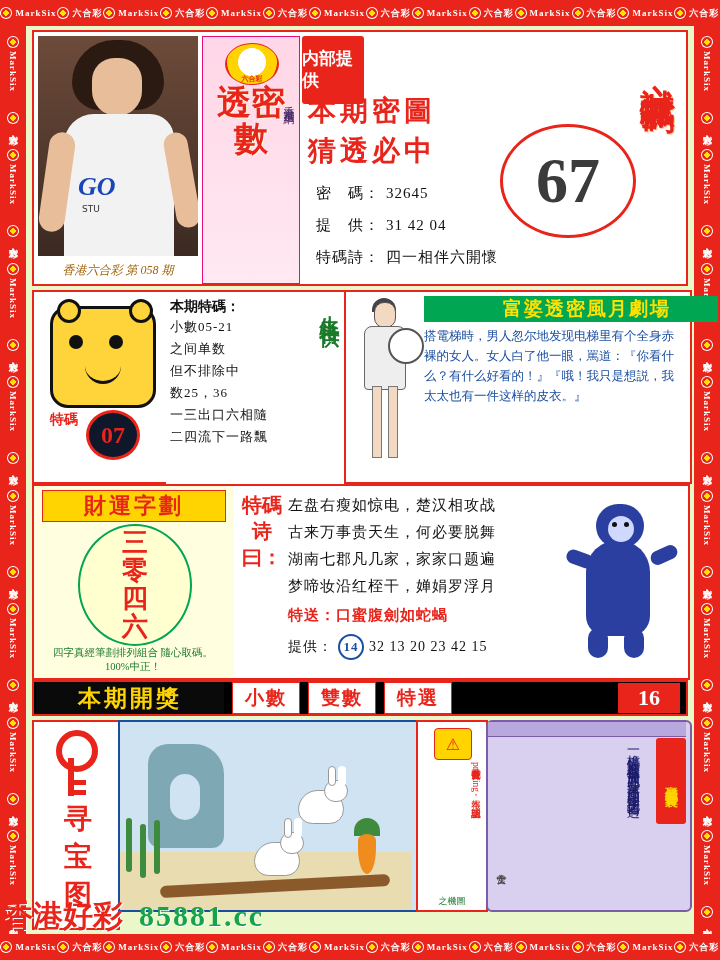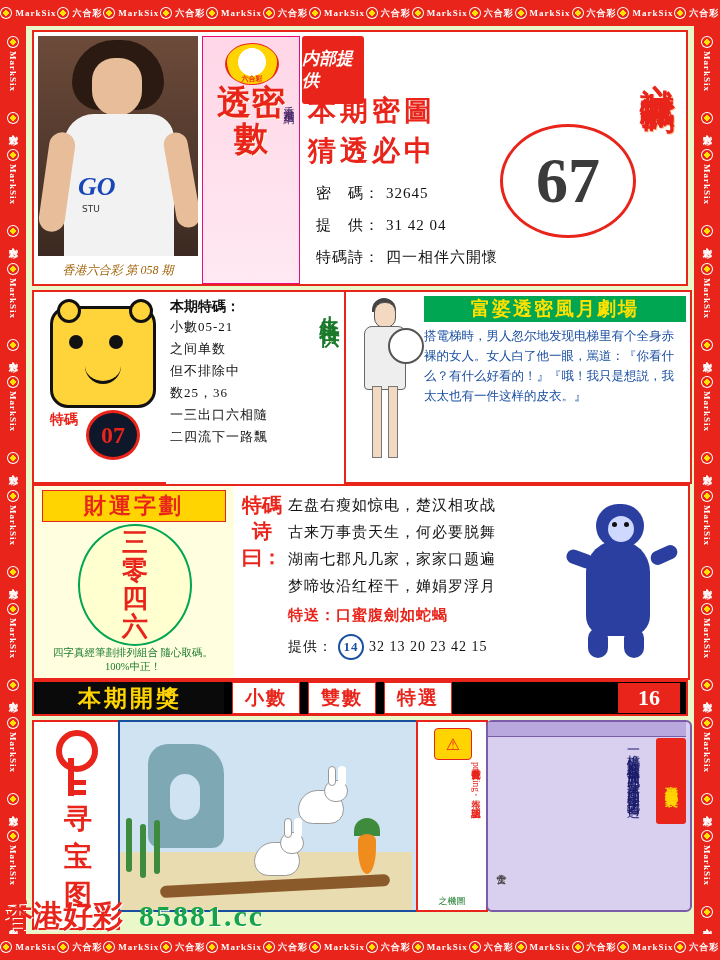--- a/index.html
+++ b/index.html
@@ -85,21 +85,20 @@
   #infobox{
     position:absolute;left:268px;top:4px;width:244px;height:246px;
     background:#fff;
   }
   .redtag{
     position:absolute;left:0px;top:0px;width:62px;height:68px;
     background:#e8241b;color:#fff;font-size:17px;font-weight:bold;
     display:flex;align-items:center;justify-content:center;flex-wrap:wrap;
     line-height:22px;font-family:"Liberation Serif",serif;
     border-radius:3px;
-    font-style:italic;
   }
   .hl1{position:absolute;left:6px;top:56px;font-size:28px;color:#e8241b;font-weight:bold;font-family:"Liberation Serif",serif;letter-spacing:4px;}
   .hl2{position:absolute;left:6px;top:96px;font-size:28px;color:#e8241b;font-weight:bold;font-family:"Liberation Serif",serif;letter-spacing:4px;}
   .rowline{position:absolute;left:14px;font-size:15px;color:#111;font-family:"Liberation Serif",serif;letter-spacing:1px;}
   #r1{top:148px;} #r2{top:180px;} #r3{top:212px;}
   .rowline .lbl{display:inline-block;min-width:70px;}
   #circlebox{
     position:absolute;left:466px;top:92px;width:130px;height:108px;
     border:3px solid #e8241b;border-radius:50%;background:#fff;
     display:flex;align-items:center;justify-content:center;
@@ -156,20 +155,21 @@
   }
   #storybox{
     position:absolute;left:312px;top:0;width:344px;height:190px;
     background:#fff;border:2px solid #e8241b;
   }
   .storytitle{
     position:absolute;left:78px;top:4px;width:262px;height:26px;
     background:#00a651;color:#ffe100;font-size:19px;font-weight:bold;
     display:flex;align-items:center;justify-content:center;letter-spacing:2px;
     font-family:"Liberation Serif",serif;
+    padding-left:32px;
   }
   .storytext{
     position:absolute;left:78px;top:34px;width:258px;
     font-size:12.5px;line-height:20px;color:#1a4fa0;
     font-family:"Liberation Serif",serif;
   }
   .lady{position:absolute;left:6px;top:6px;width:70px;height:178px;}
   .lady .head{position:absolute;left:22px;top:4px;width:20px;height:24px;background:#f3d9c2;border-radius:10px;border:1px solid #555;}
   .lady .hair{position:absolute;left:20px;top:0px;width:24px;height:14px;background:#444;border-radius:12px 12px 0 0;}
   .lady .dress{position:absolute;left:12px;top:28px;width:40px;height:62px;background:#eee;border:1px solid #666;border-radius:8px 8px 4px 4px;}

